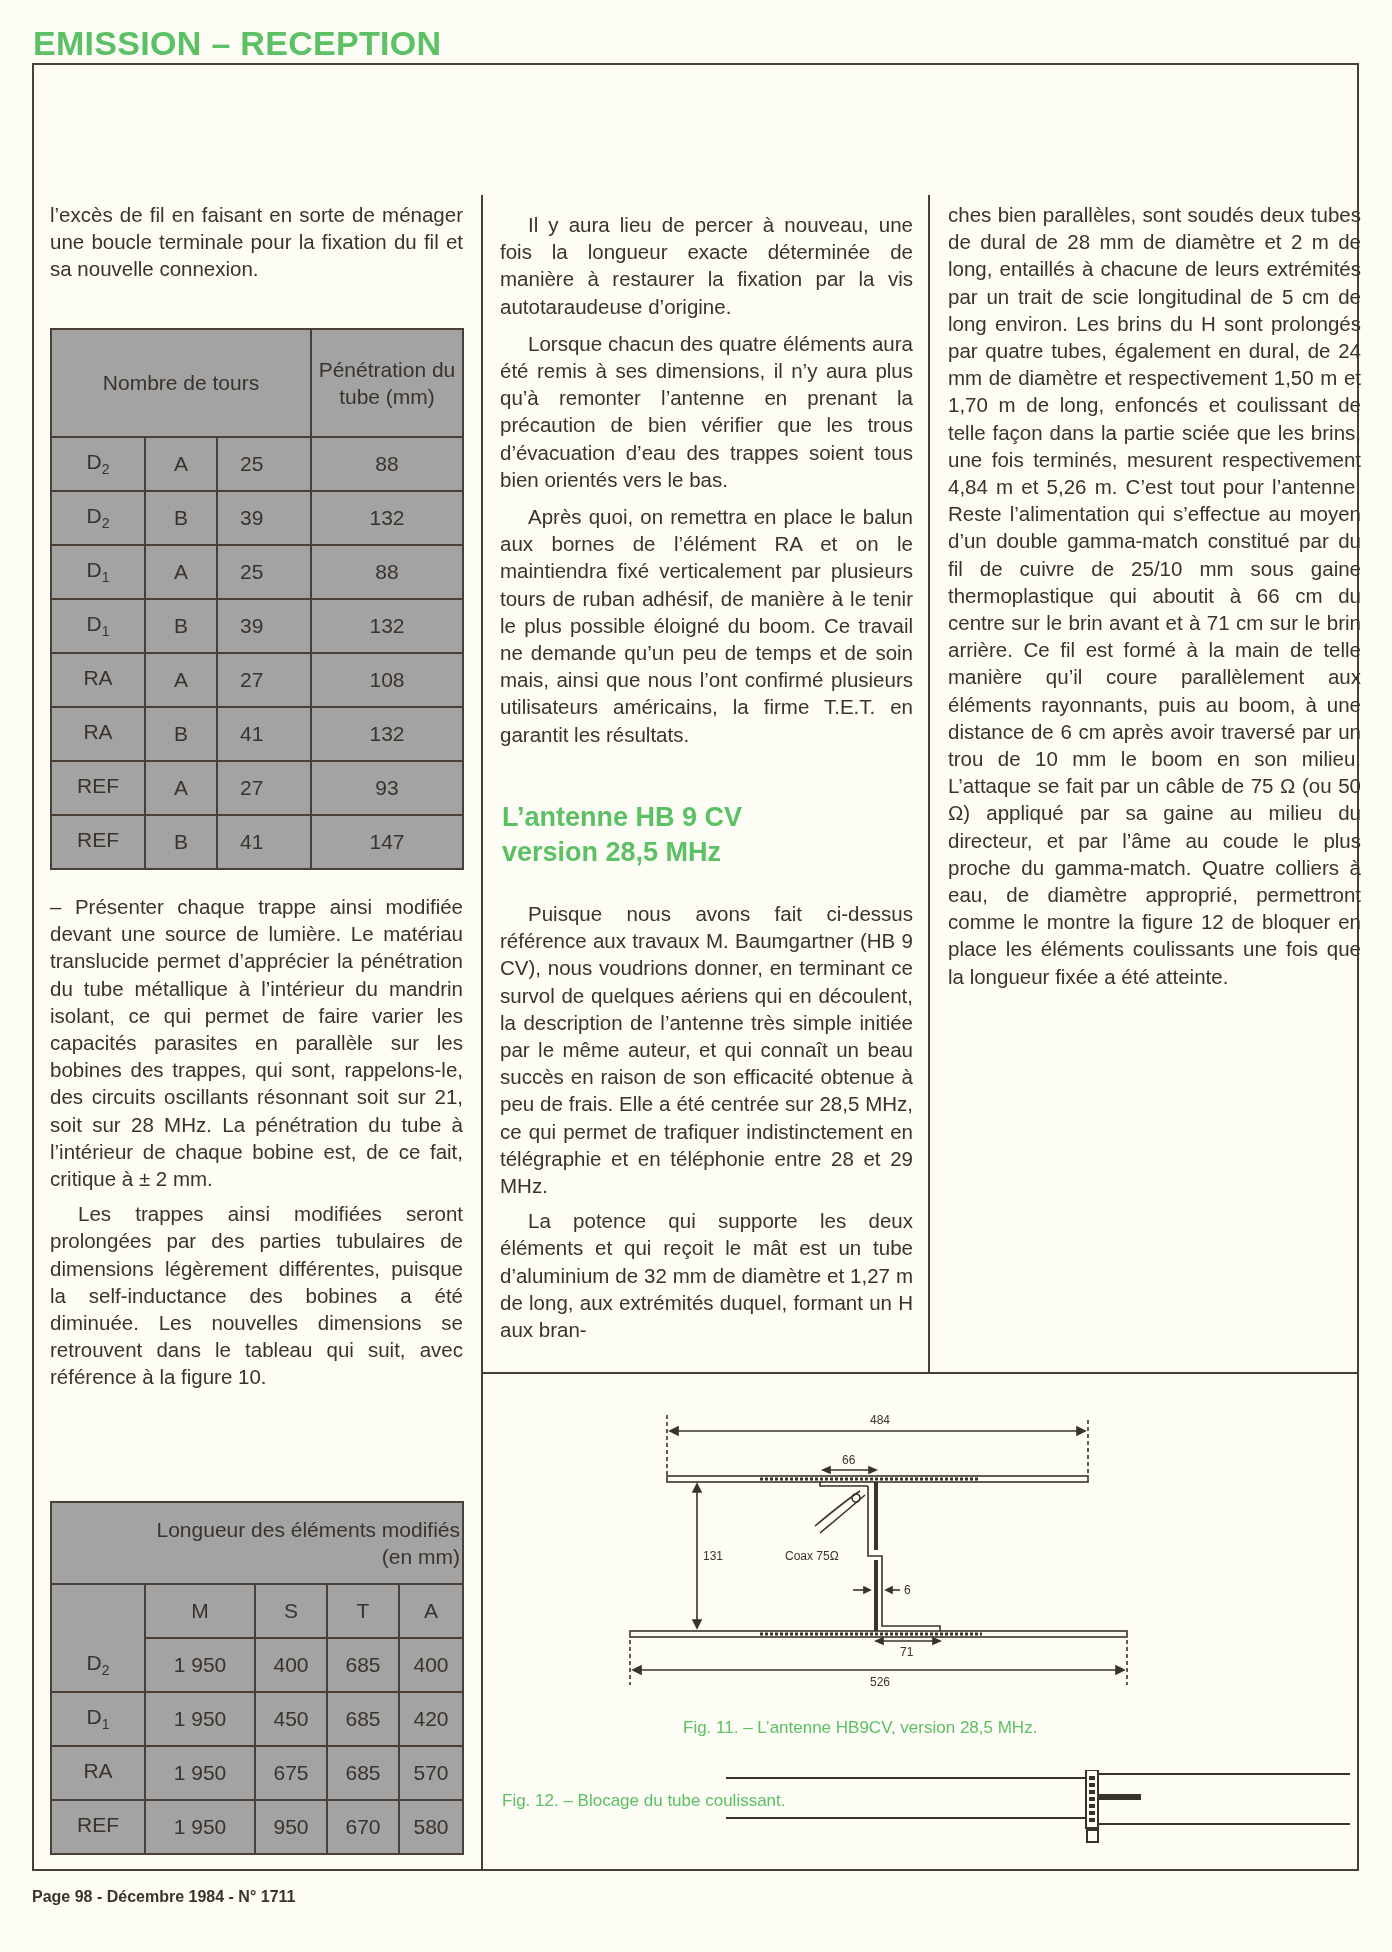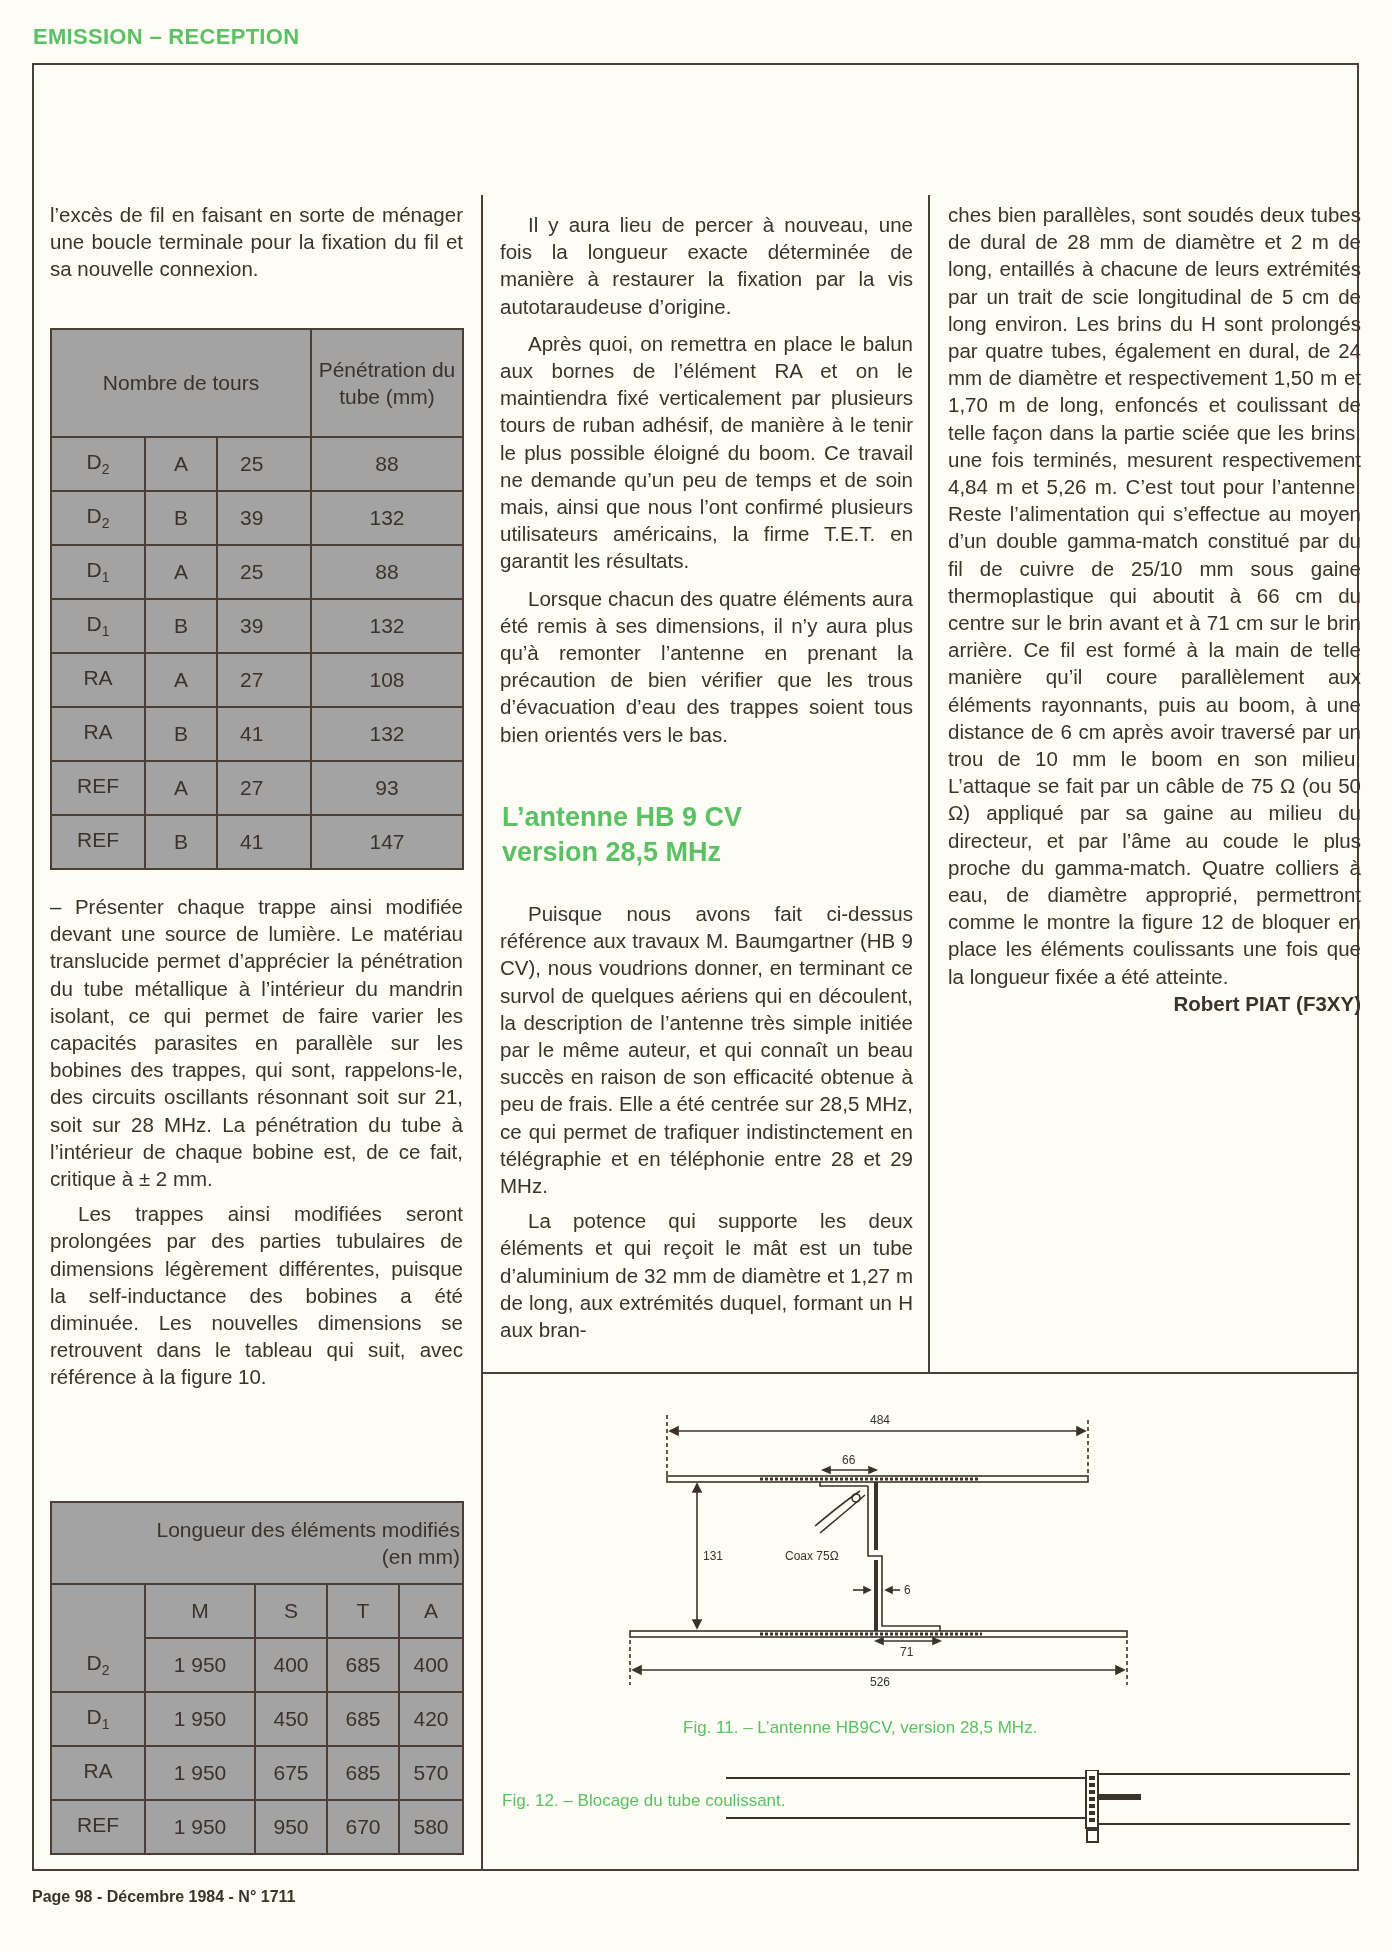--- a/index.html
+++ b/index.html
@@ -1,21 +1,21 @@
 <!DOCTYPE html>
 <html><head>
 <meta charset="utf-8">
 <style>
   html, body { margin:0; padding:0; }
   body {
     width:1392px; height:1952px; background:#fdfcf5; position:relative; overflow:hidden;
     font-family:"Liberation Sans", sans-serif; color:#3a332c;
   }
   .rubric {
-    position:absolute; left:33px; top:24px; font-weight:bold; font-size:22px;
+    position:absolute; left:33px; top:24px; font-weight:bold; font-size:34px;
     color:#5cc064; letter-spacing:0.3px;
   }
   .frame {
     position:absolute; left:32px; top:63px; width:1327px; height:1808px;
     border:2px solid #4a3f36; box-sizing:border-box;
   }
   .col { position:absolute; font-size:20.5px; line-height:27.2px; text-align:justify; }
   .col p { margin:0; }
   .col p.ind { text-indent:28px;margin-top:10px; }
   .col p.gap { margin-top:8px; }
@@ -162,35 +162,34 @@
         <td>1 950</td>
         <td>950</td>
         <td>670</td>
         <td>580</td>
       </tr>
 </tbody>
   </table>
 
 <div class="col col2">
   <p class="ind">Il y aura lieu de percer à nouveau, une fois la longueur exacte déterminée de manière à restaurer la fixation par la vis autotaraudeuse d’origine.</p>
+  <p class="ind">Lorsque chacun des quatre éléments aura été remis à ses dimensions, il n’y aura plus qu’à remonter l’antenne en prenant la précaution de bien vérifier que les trous d’évacuation d’eau des trappes soient tous bien orientés vers le bas.</p>
   <p class="ind">Après quoi, on remettra en place le balun aux bornes de l’élément RA et on le maintiendra fixé verticalement par plusieurs tours de ruban adhésif, de manière à le tenir le plus possible éloigné du boom. Ce travail ne demande qu’un peu de temps et de soin mais, ainsi que nous l’ont confirmé plusieurs utilisateurs américains, la firme T.E.T. en garantit les résultats.</p>
-  <p class="ind">Lorsque chacun des quatre éléments aura été remis à ses dimensions, il n’y aura plus qu’à remonter l’antenne en prenant la précaution de bien vérifier que les trous d’évacuation d’eau des trappes soient tous bien orientés vers le bas.</p>
 </div>
 <div class="h2">
   <div>L’antenne HB 9 CV</div>
   <div>version 28,5 MHz</div>
 </div>
 <div class="col col2" style="top:890px;">
   <p class="ind">Puisque nous avons fait ci-dessus référence aux travaux M. Baumgartner (HB 9 CV), nous voudrions donner, en terminant ce survol de quelques aériens qui en découlent, la description de l’antenne très simple initiée par le même auteur, et qui connaît un beau succès en raison de son efficacité obtenue à peu de frais. Elle a été centrée sur 28,5 MHz, ce qui permet de trafiquer indistinctement en télégraphie et en téléphonie entre 28 et 29 MHz.</p>
   <p class="ind gap">La potence qui supporte les deux éléments et qui reçoit le mât est un tube d’aluminium de 32 mm de diamètre et 1,27 m de long, aux extrémités duquel, formant un H aux bran-</p>
 </div>
 
 <div class="col col3">
   <p>ches bien parallèles, sont soudés deux tubes de dural de 28 mm de diamètre et 2 m de long, entaillés à chacune de leurs extrémités par un trait de scie longitudinal de 5 cm de long environ. Les brins du H sont prolongés par quatre tubes, également en dural, de 24 mm de diamètre et respectivement 1,50 m et 1,70 m de long, enfoncés et coulissant de telle façon dans la partie sciée que les brins, une fois terminés, mesurent respectivement 4,84 m et 5,26 m. C’est tout pour l’antenne. Reste l’alimentation qui s’effectue au moyen d’un double gamma-match constitué par du fil de cuivre de 25/10 mm sous gaine thermoplastique qui aboutit à 66 cm du centre sur le brin avant et à 71 cm sur le brin arrière. Ce fil est formé à la main de telle manière qu’il coure parallèlement aux éléments rayonnants, puis au boom, à une distance de 6 cm après avoir traversé par un trou de 10 mm le boom en son milieu. L’attaque se fait par un câble de 75 Ω (ou 50 Ω) appliqué par sa gaine au milieu du directeur, et par l’âme au coude le plus proche du gamma-match. Quatre colliers à eau, de diamètre approprié, permettront comme le montre la figure 12 de bloquer en place les éléments coulissants une fois que la longueur fixée a été atteinte.</p>
-  <p class="sign">Robert PIAT (F3XY)</p>
 </div>
 
 <svg style="position:absolute; left:620px; top:1400px;" width="620" height="300" viewBox="0 0 620 300">
   <g stroke="#3a332c" fill="none" stroke-width="1.6">
 
     <line x1="47" y1="15" x2="47" y2="75" stroke-dasharray="4,3"></line>
     <line x1="468" y1="20" x2="468" y2="75" stroke-dasharray="4,3"></line>
     <line x1="50" y1="31" x2="465" y2="31"></line>
     <path d="M50,31 l8,-4 v8z M465,31 l-8,-4 v8z" fill="#3a332c"></path>
 

